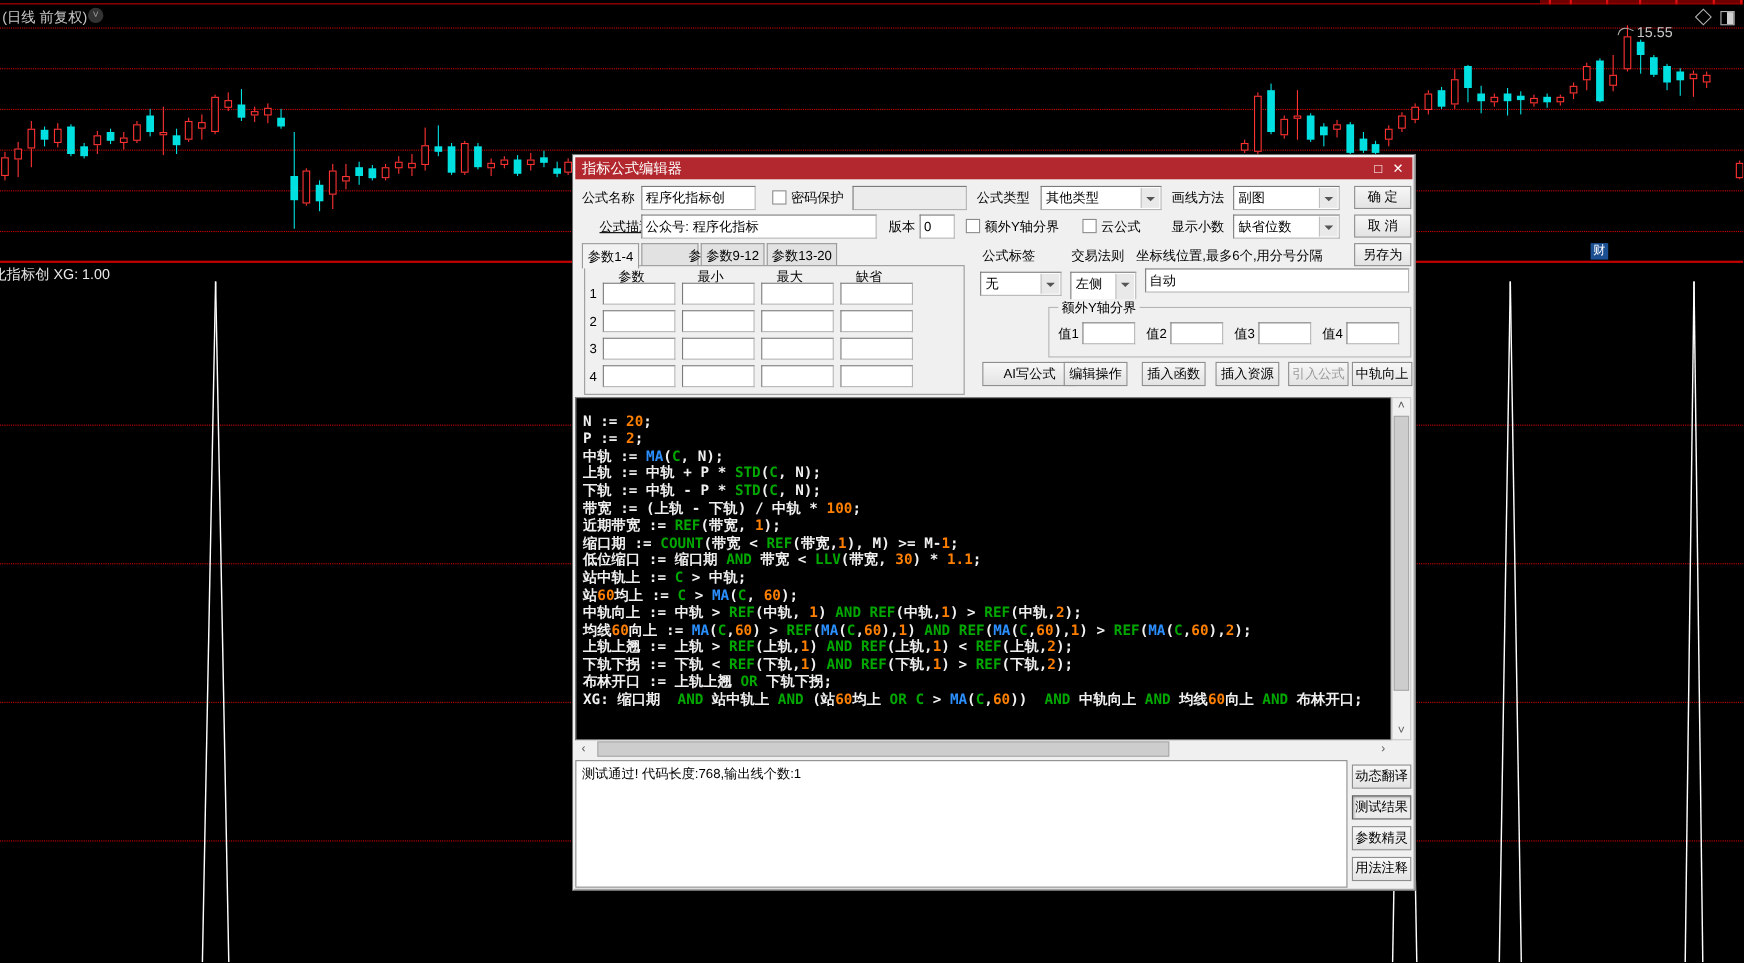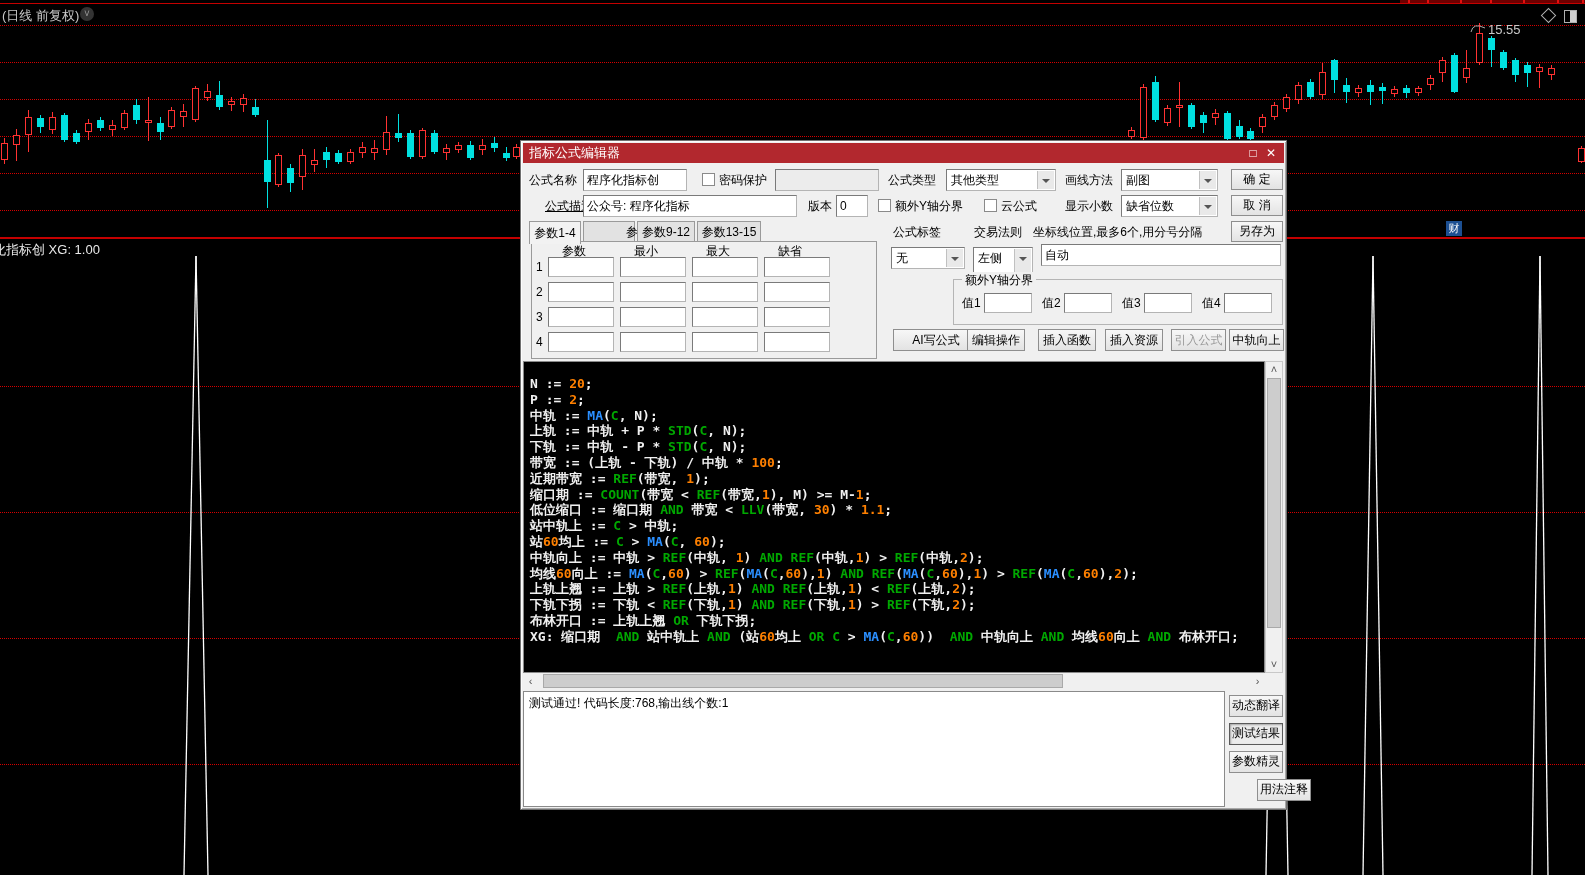--- a/index.html
+++ b/index.html
@@ -331,21 +331,21 @@
     <div class="select" style="left:600px;top:54px;width:97px;height:22px;">
       <span>缺省位数</span>
       <span class="sel-arrow"></span>
     </div>
     <div class="btn" style="left:710px;top:54px;width:52px;height:21px;">取 消</div>
 
     <div id="tabs">
         <div class="tab active" style="left: 8px; width: 52px;">参数1-4</div>
         <div class="tab" style="left: 62px; width: 52px; padding-left: 42px;">参数5-8</div>
         <div class="tab" style="left: 116px; width: 58px;">参数9-12</div>
-        <div class="tab" style="left: 176px; width: 64px;">参数13-15</div>
+        <div class="tab" style="left: 176px; width: 64px;">参数13-20</div>
       </div>
     <span class="dlabel" style="left:372px;top:80px;">公式标签</span>
     <span class="dlabel" style="left:453px;top:80px;">交易法则</span>
     <span class="dlabel" style="left:512px;top:80px;">坐标线位置,最多6个,用分号分隔</span>
     <div class="btn" style="left:710px;top:80px;width:52px;height:21px;">另存为</div>
 
     <div id="param-box">
         <div class="ph" style="left: 30px;">参数</div>
         <div class="ph" style="left: 102px;">最小</div>
         <div class="ph" style="left: 174px;">最大</div>
@@ -436,15 +436,15 @@
     <div id="side-btns"></div>
   <div class="btn" style="left: 372px; top: 188px; width: 86px; height: 22px; line-height: 21px;">AI写公式</div>
       <div class="btn" style="left: 446px; top: 188px; width: 58px; height: 22px; line-height: 21px;">编辑操作</div>
       <div class="btn" style="left: 517px; top: 188px; width: 58px; height: 22px; line-height: 21px;">插入函数</div>
       <div class="btn" style="left: 584px; top: 188px; width: 58px; height: 22px; line-height: 21px;">插入资源</div>
       <div class="btn disabled" style="left: 650px; top: 188px; width: 55px; height: 22px; line-height: 21px;">引入公式</div>
       <div class="btn" style="left: 708px; top: 188px; width: 55px; height: 22px; line-height: 21px;">中轨向上</div>
       <div class="btn sidebtn" style="top: 554px;">动态翻译</div>
       <div class="btn sidebtn pressed" style="top: 582px;">测试结果</div>
       <div class="btn sidebtn" style="top: 610px;">参数精灵</div>
-      <div class="btn sidebtn" style="top: 638px; margin-left: 28px;">用法注释</div>
+      <div class="btn sidebtn" style="top: 638px;">用法注释</div>
     </div>
 </div>
 
 </body></html>

